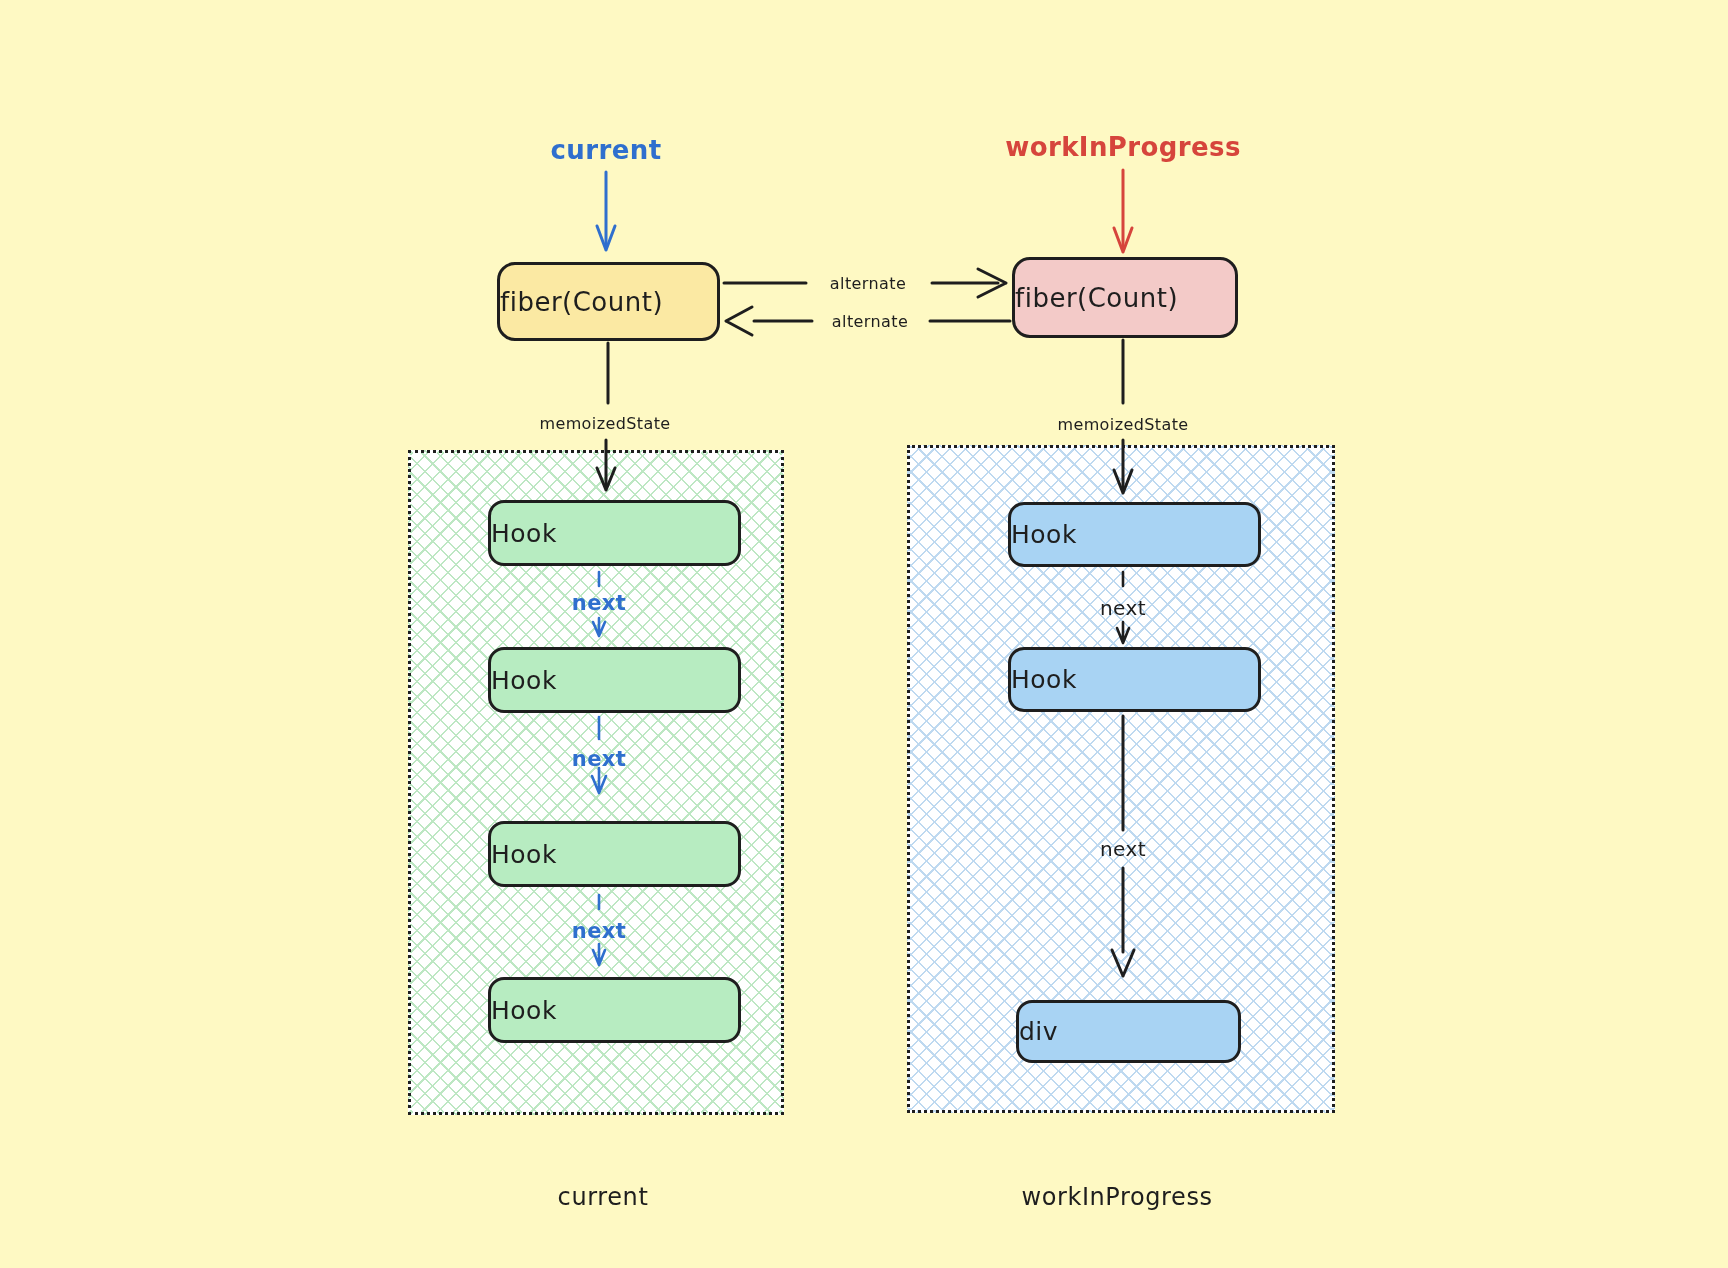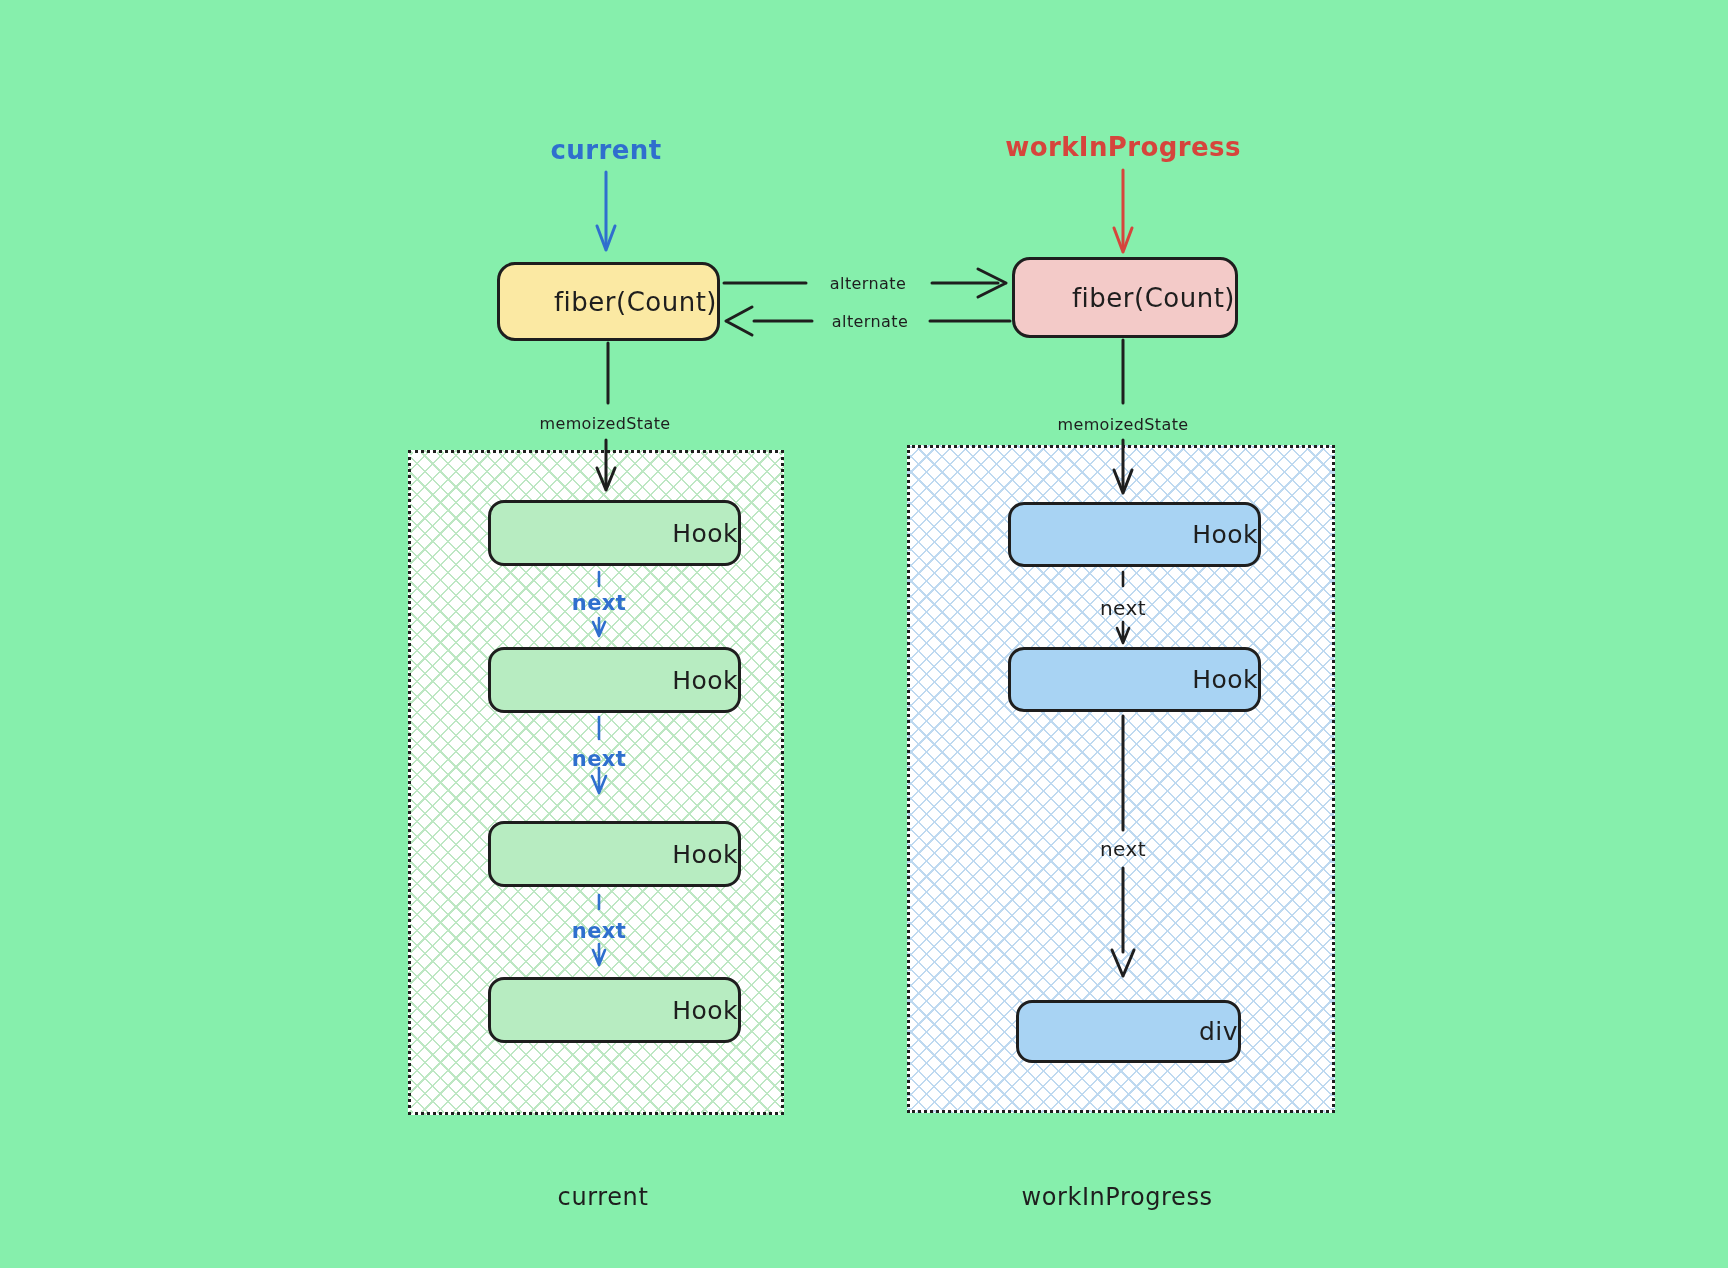--- a/index.html
+++ b/index.html
@@ -1,39 +1,39 @@
 <!DOCTYPE html>
 <html style="--ink: #1e1e1e; --blue_accent: #2f6fce; --red_accent: #d6453c; --fiber_current_fill: #fbe9a3; --fiber_wip_fill: #f3cac8; --hook_current_fill: #b7ecc1; --hook_wip_fill: #a8d3f3; --hatch_current: #bde7c3; --hatch_wip: #bed9f0;"><head>
 <meta charset="utf-8">
 <style>
   html,body{margin:0;padding:0;background:#ffffff;}
   #canvas{
     position:relative;
     width:1728px;height:1268px;
-    background:#86efac;
+    background:#fef9c3;
     font-family:"DejaVu Sans","Liberation Sans",sans-serif;
     color:var(--ink,#1e1e1e);
     overflow:hidden;
   }
   .lbl{
     position:absolute;
     transform:translate(-50%,-50%);
     white-space:nowrap;
     letter-spacing:.4px;
     z-index:4;
     color:var(--ink,#1e1e1e);
   }
   .pointer-lbl{font-size:26px;font-weight:700;}
   .blue-t{color:var(--blue_accent,#2f6fce);}
   .red-t{color:var(--red_accent,#d6453c);}
   .node{
     position:absolute;
     border:3px solid var(--ink,#1e1e1e);
     border-radius:18px;
-    display:flex;align-items:center;justify-content:flex-end;
+    display:flex;align-items:center;justify-content:flex-start;
     font-size:26px;letter-spacing:.5px;
     z-index:3;
     box-sizing:border-box;
   }
   .fiber-current{left:497px;top:262px;width:223px;height:79px;background:var(--fiber_current_fill,#fbe9a3);}
   .fiber-wip{left:1012px;top:257px;width:226px;height:81px;background:var(--fiber_wip_fill,#f3cac8);}
   .hook{width:253px;height:66px;border-radius:16px;font-size:25px;}
   .hook-left{left:488px;background:var(--hook_current_fill,#b7ecc1);}
   .hook-right{left:1008px;background:var(--hook_wip_fill,#a8d3f3);}
   .container{

